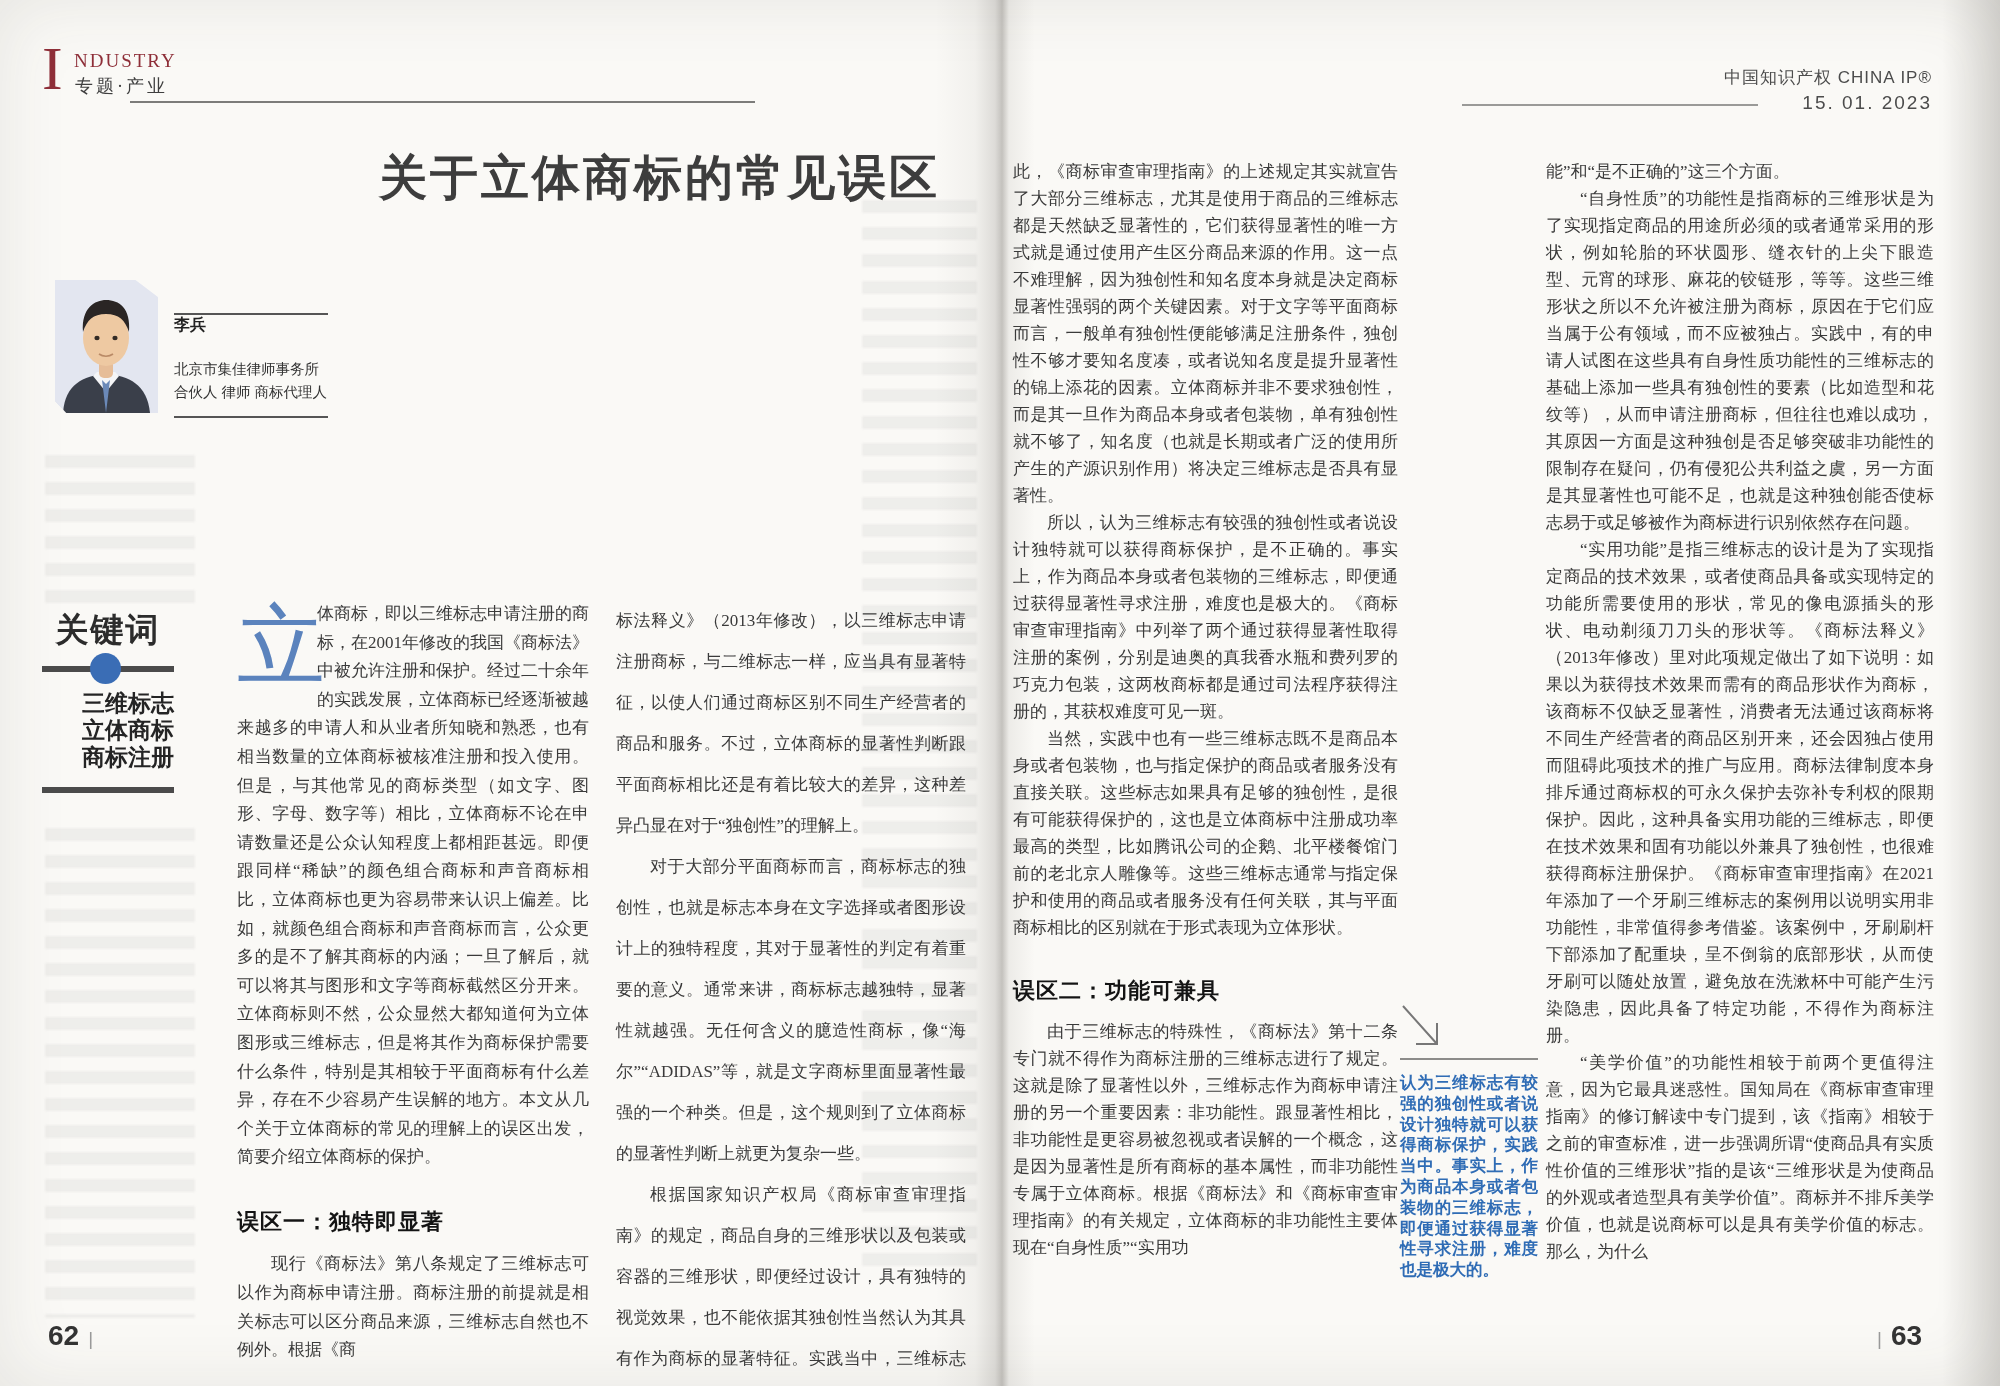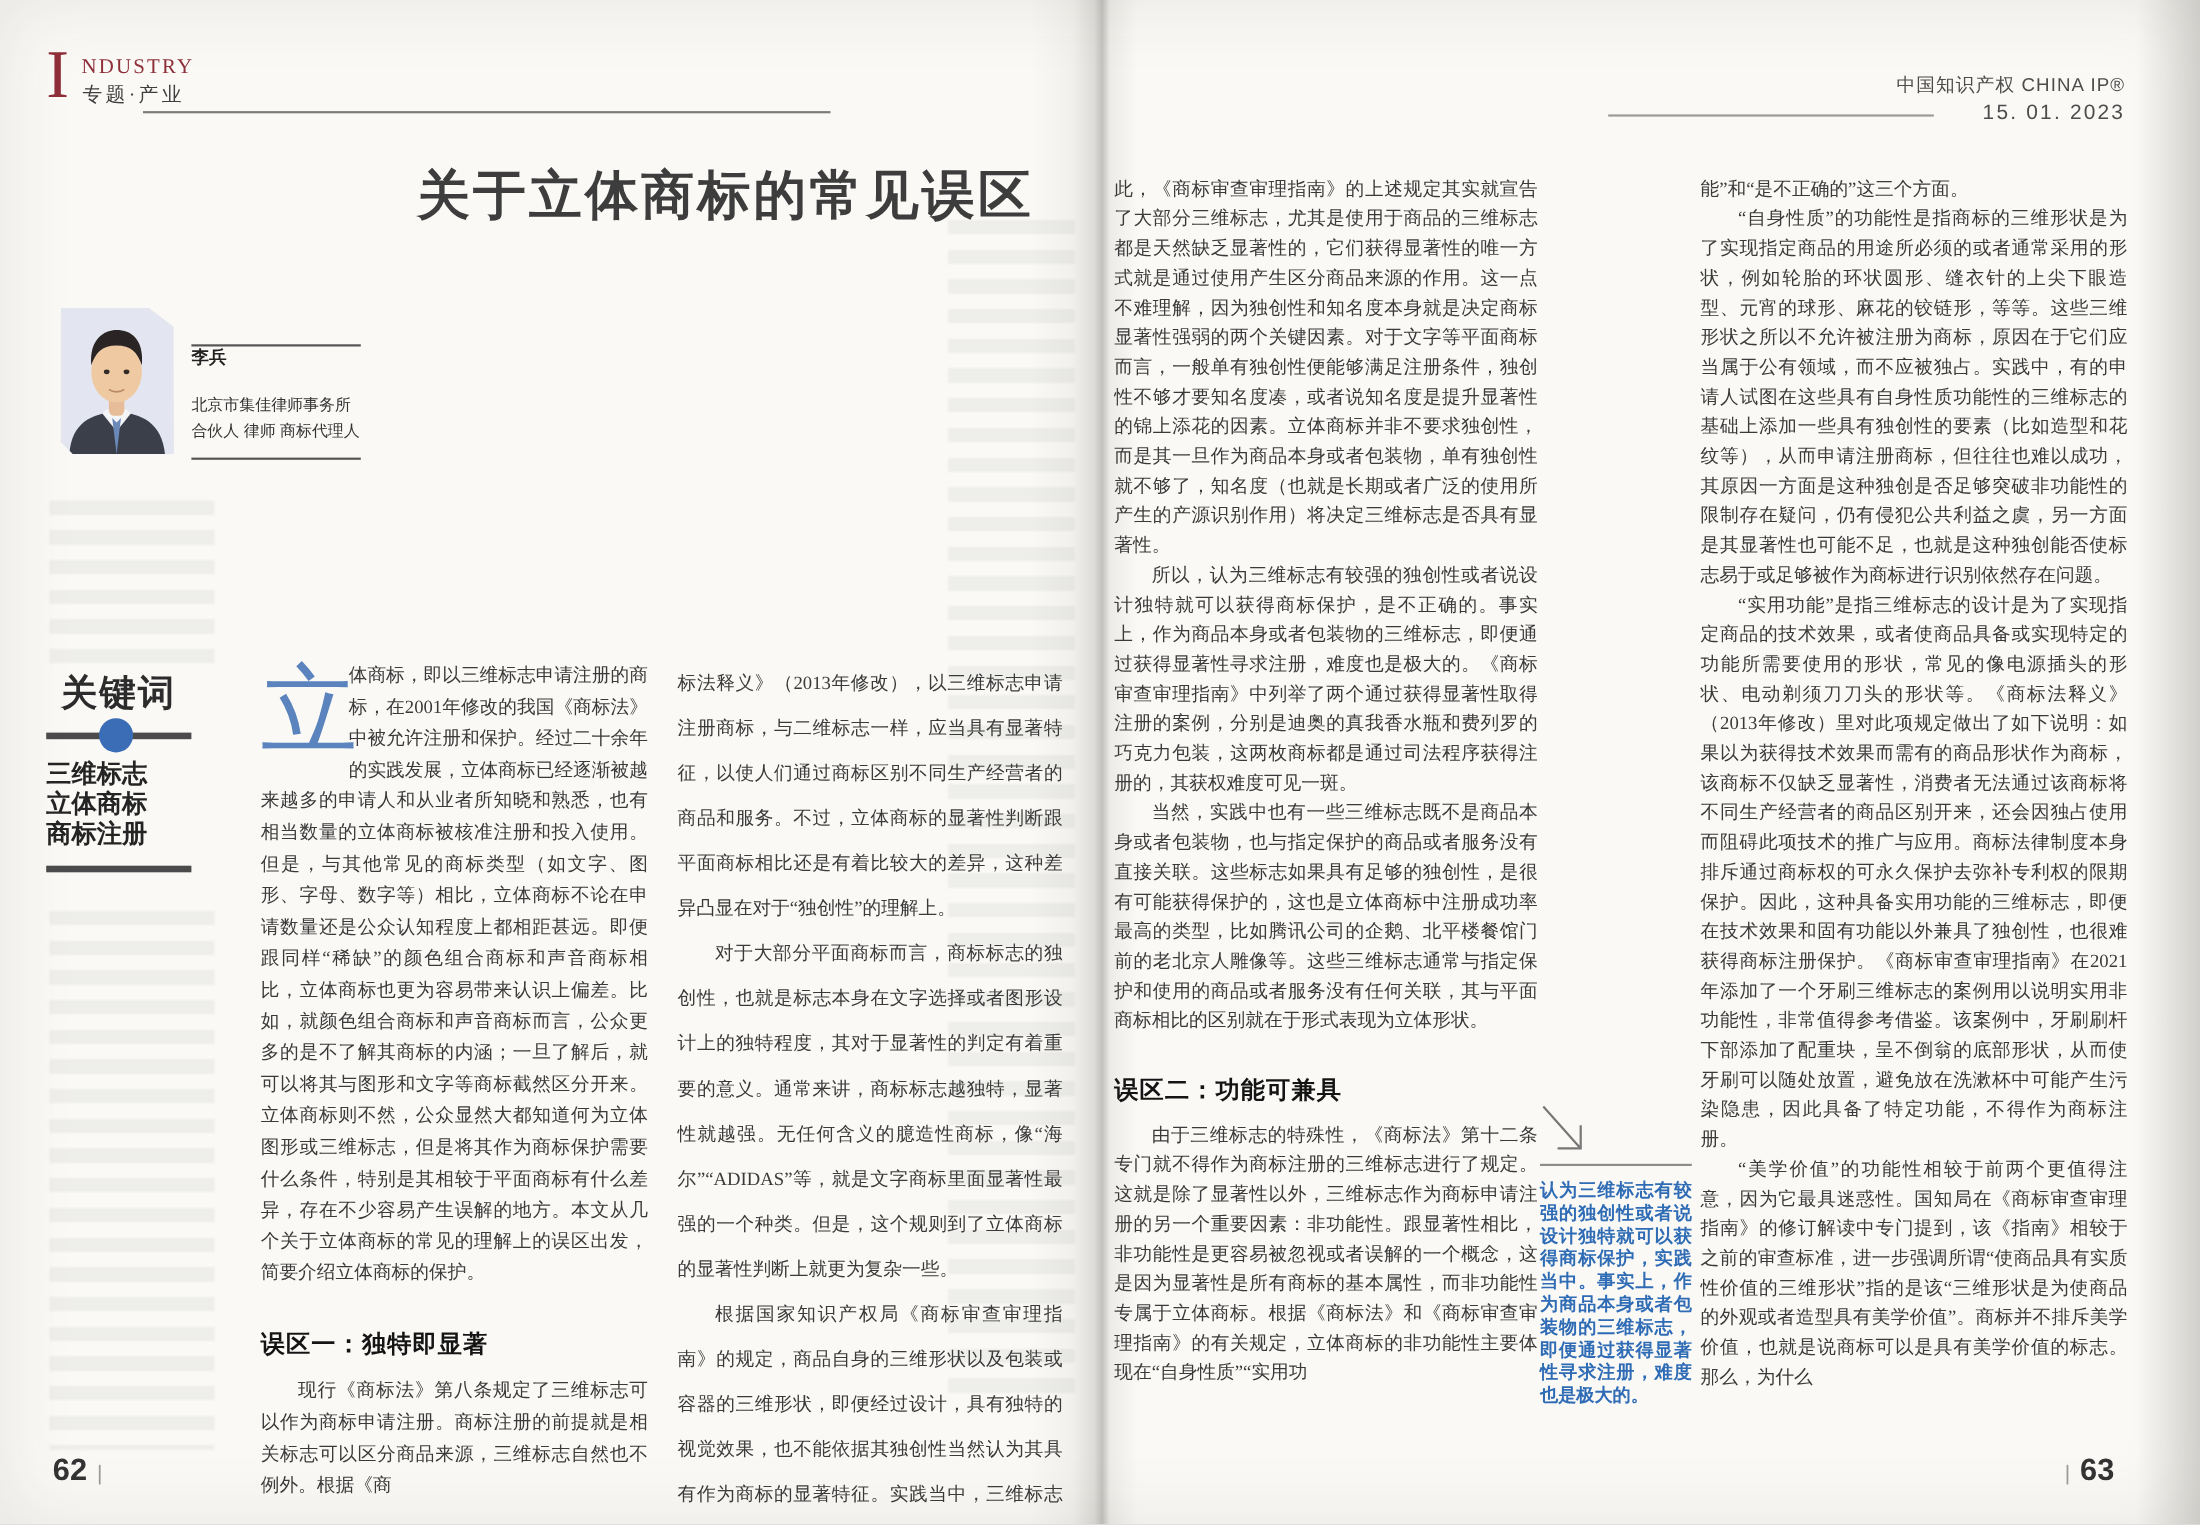--- a/index.html
+++ b/index.html
@@ -41,21 +41,21 @@
   .author{left:174px;top:313px;width:156px;}
   .author .arule{width:154px;height:2px;background:#555;}
   .author .aname{font-size:16px;font-weight:bold;color:#222;margin:0 0 22px;font-family:Liberation Serif, serif;}
   .author .aline{font-size:14.5px;color:#333;line-height:23px;}
   .author .arule2{width:154px;height:2px;background:#555;margin-top:12px;}
 
   
   .kw-label{left:42px;top:608px;width:132px;text-align:center;font-size:33px;font-weight:bold;color:#2c2c2c;letter-spacing:2px;}
   .kw-rule-top{left:42px;top:666px;width:132px;height:6px;background:#4b4b4b;}
   .kw-dot{left:90px;top:653px;width:31px;height:31px;border-radius:50%;background:#3a6db5;}
-  .kw-items{left:42px;top:690px;width:132px;text-align:left;font-size:23px;font-weight:bold;color:#242424;line-height:27px;}
+  .kw-items{left:42px;top:690px;width:132px;text-align:right;font-size:23px;font-weight:bold;color:#242424;line-height:27px;}
   .kw-rule-bot{left:42px;top:787px;width:132px;height:6px;background:#4b4b4b;}
 
   
   .col{position:absolute;text-align:justify;color:#3a3a3a;}
   #col1{left:237px;top:600px;width:352px;font-size:17px;line-height:28.6px;}
   #col2{left:616px;top:600px;width:350px;font-size:17px;line-height:41px;}
   #col3{left:1013px;top:158px;width:385px;font-size:17px;line-height:27px;}
   #col5{left:1546px;top:158px;width:388px;font-size:17px;line-height:27px;}
   .para{margin:0;text-indent:2em;}
   .cont{text-indent:0;}

